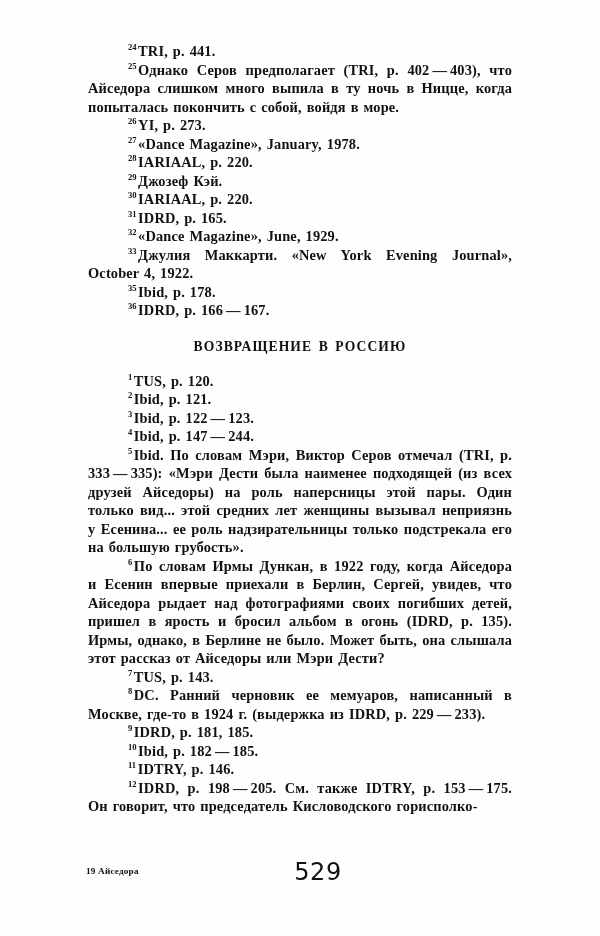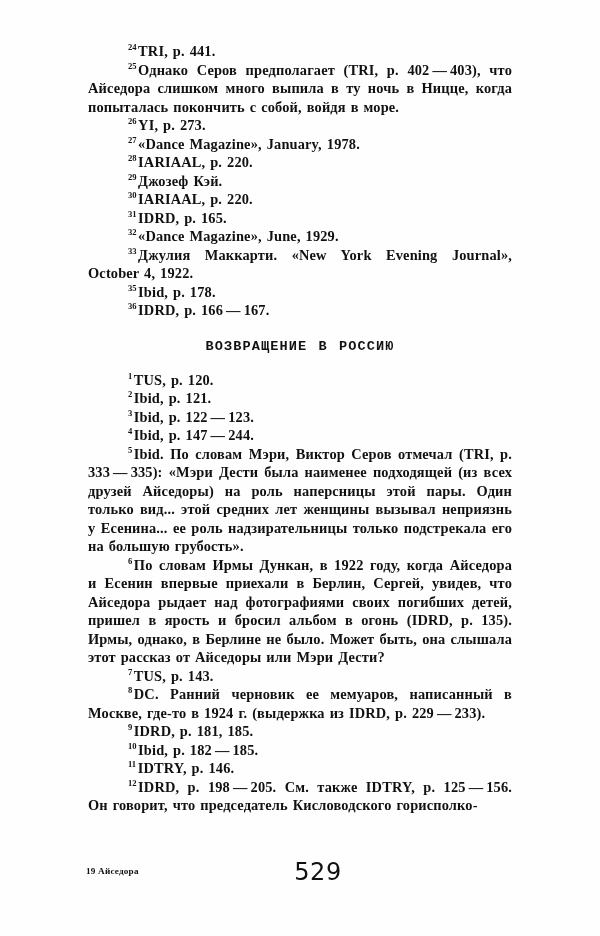--- a/index.html
+++ b/index.html
@@ -66,21 +66,20 @@
   .heading {
     margin: 0;
     padding: 0;
     text-align: center;
     font-size: 13.6px;
     font-weight: 700;
     letter-spacing: 1.1px;
     word-spacing: 2px;
     padding-top: 19px;
     padding-bottom: 17px;
-    font-family: Liberation Mono, monospace;
   }
 
   
   .footer {
     position: absolute;
     left: 18px;
     top: 858px;
     width: 551px;
     height: 40px;
   }
@@ -133,21 +132,21 @@
         <p class="note short"><span class="ind"></span><sup class="num">2</sup><span>Ibid, p. 121.</span></p>
         <p class="note short"><span class="ind"></span><sup class="num">3</sup><span>Ibid, p. 122 — 123.</span></p>
         <p class="note short"><span class="ind"></span><sup class="num">4</sup><span>Ibid, p. 147 — 244.</span></p>
         <p class="note"><span class="ind"></span><sup class="num">5</sup><span>Ibid. По словам Мэри, Виктор Серов отмечал (TRI, p. 333 — 335): «Мэри Дести была наименее подходящей (из всех друзей Айседоры) на роль наперсницы этой пары. Один только вид... этой средних лет женщины вызывал неприязнь у Есенина... ее роль надзирательницы только подстрекала его на большую грубость».</span></p>
         <p class="note"><span class="ind"></span><sup class="num">6</sup><span>По словам Ирмы Дункан, в 1922 году, когда Айседора и Есенин впервые приехали в Берлин, Сергей, увидев, что Айседора рыдает над фотографиями своих погибших детей, пришел в ярость и бросил альбом в огонь (IDRD, p. 135). Ирмы, однако, в Берлине не было. Может быть, она слышала этот рассказ от Айседоры или Мэри Дести?</span></p>
         <p class="note short"><span class="ind"></span><sup class="num">7</sup><span>TUS, p. 143.</span></p>
         <p class="note"><span class="ind"></span><sup class="num">8</sup><span>DC. Ранний черновик ее мемуаров, написанный в Москве, где-то в 1924 г. (выдержка из IDRD, p. 229 — 233).</span></p>
         <p class="note short"><span class="ind"></span><sup class="num">9</sup><span>IDRD, p. 181, 185.</span></p>
         <p class="note short"><span class="ind"></span><sup class="num">10</sup><span>Ibid, p. 182 — 185.</span></p>
         <p class="note short"><span class="ind"></span><sup class="num">11</sup><span>IDTRY, p. 146.</span></p>
-        <p class="note"><span class="ind"></span><sup class="num">12</sup><span>IDRD, p. 198 — 205. См. также IDTRY, p. 125 — 156. Он говорит, что председатель Кисловодского горисполко-</span></p>
+        <p class="note"><span class="ind"></span><sup class="num">12</sup><span>IDRD, p. 198 — 205. См. также IDTRY, p. 153 — 175. Он говорит, что председатель Кисловодского горисполко-</span></p>
       </div>
 
   </div>
 
   <div class="footer">
     <div class="sig">19 Айседора</div>
     <div class="folio">529</div>
   </div>
 
 </div>

